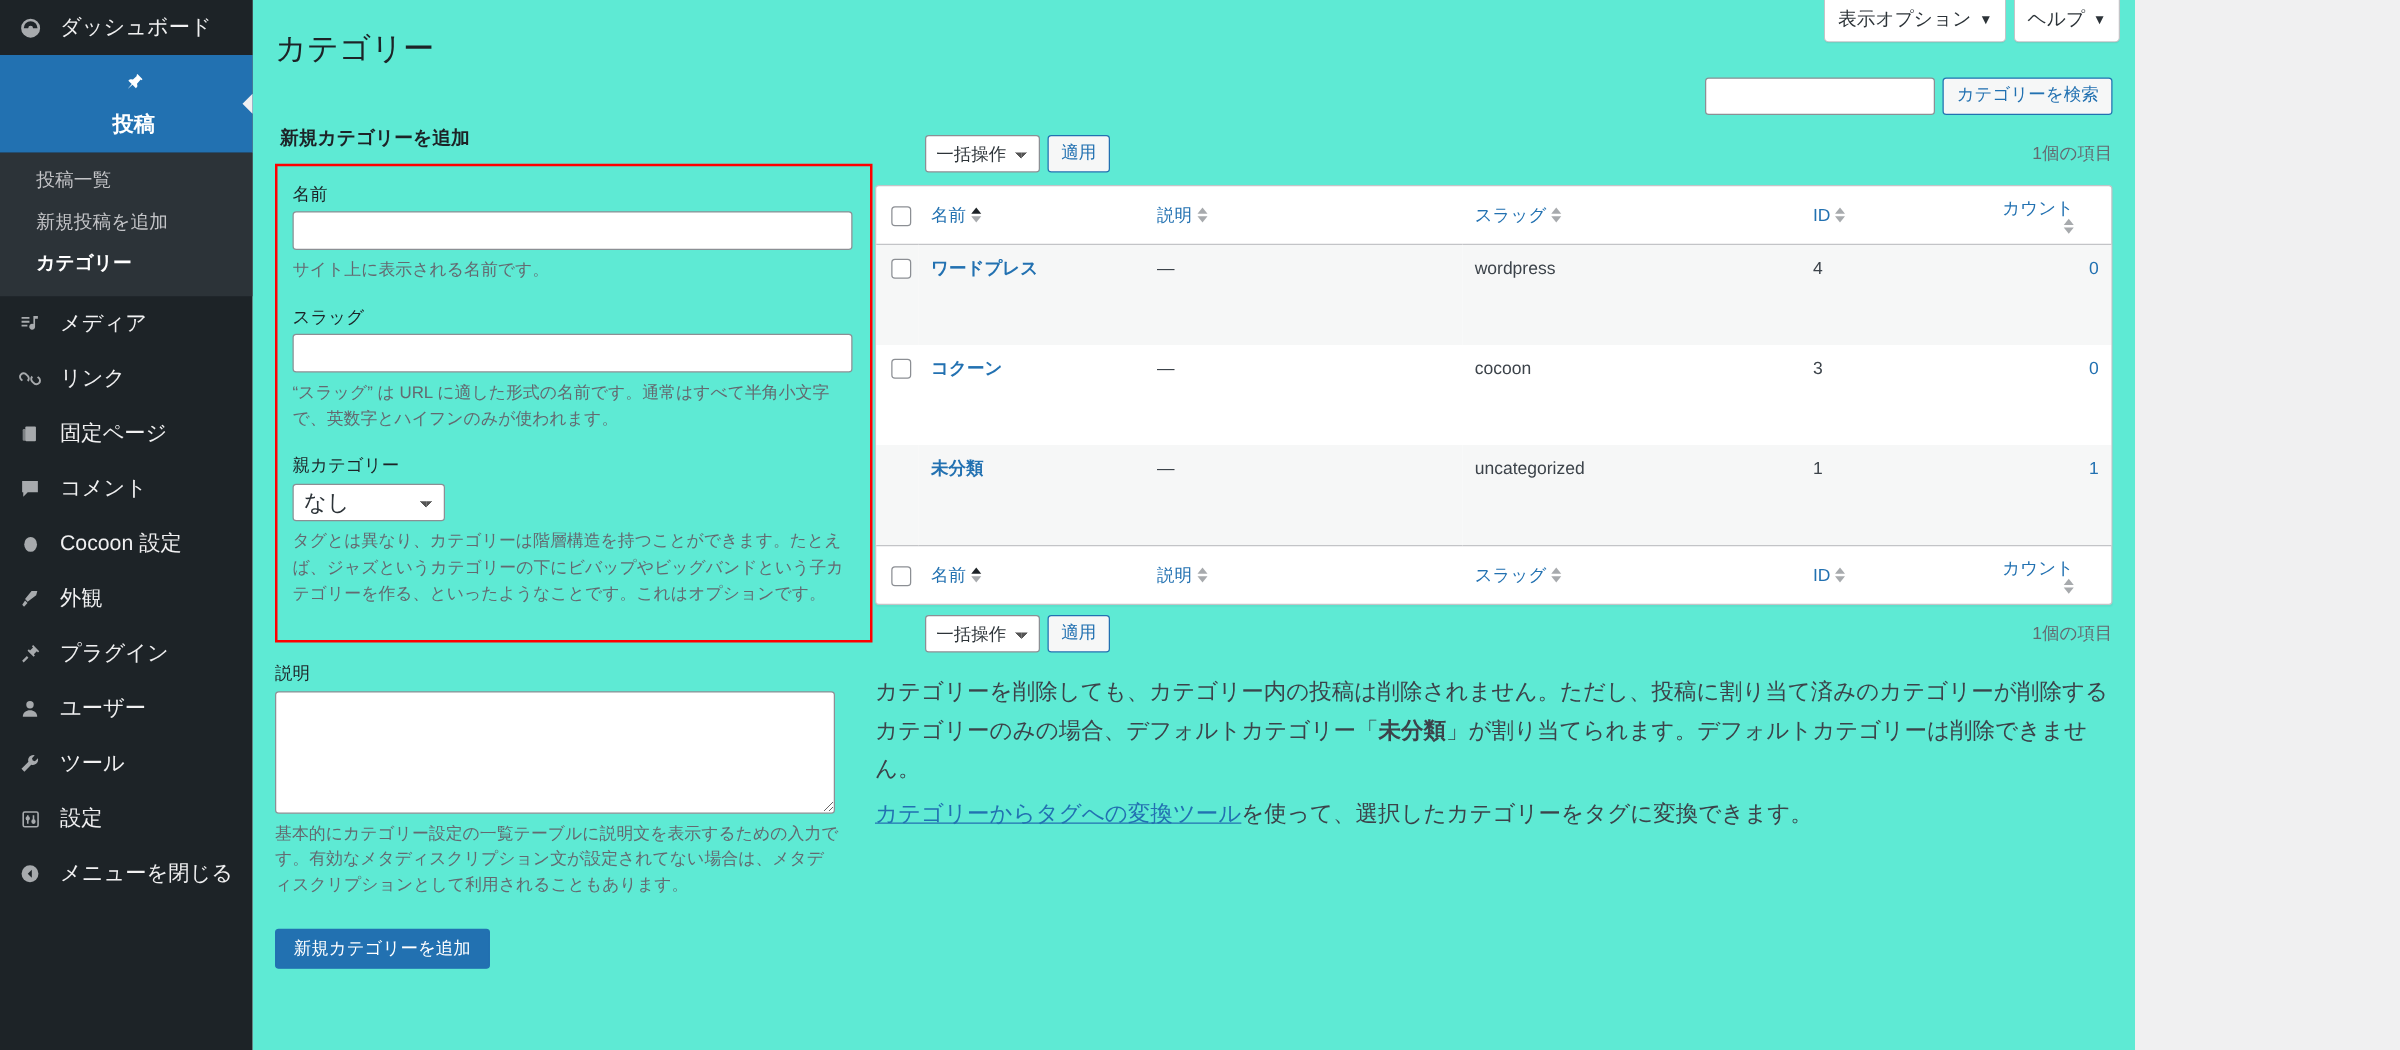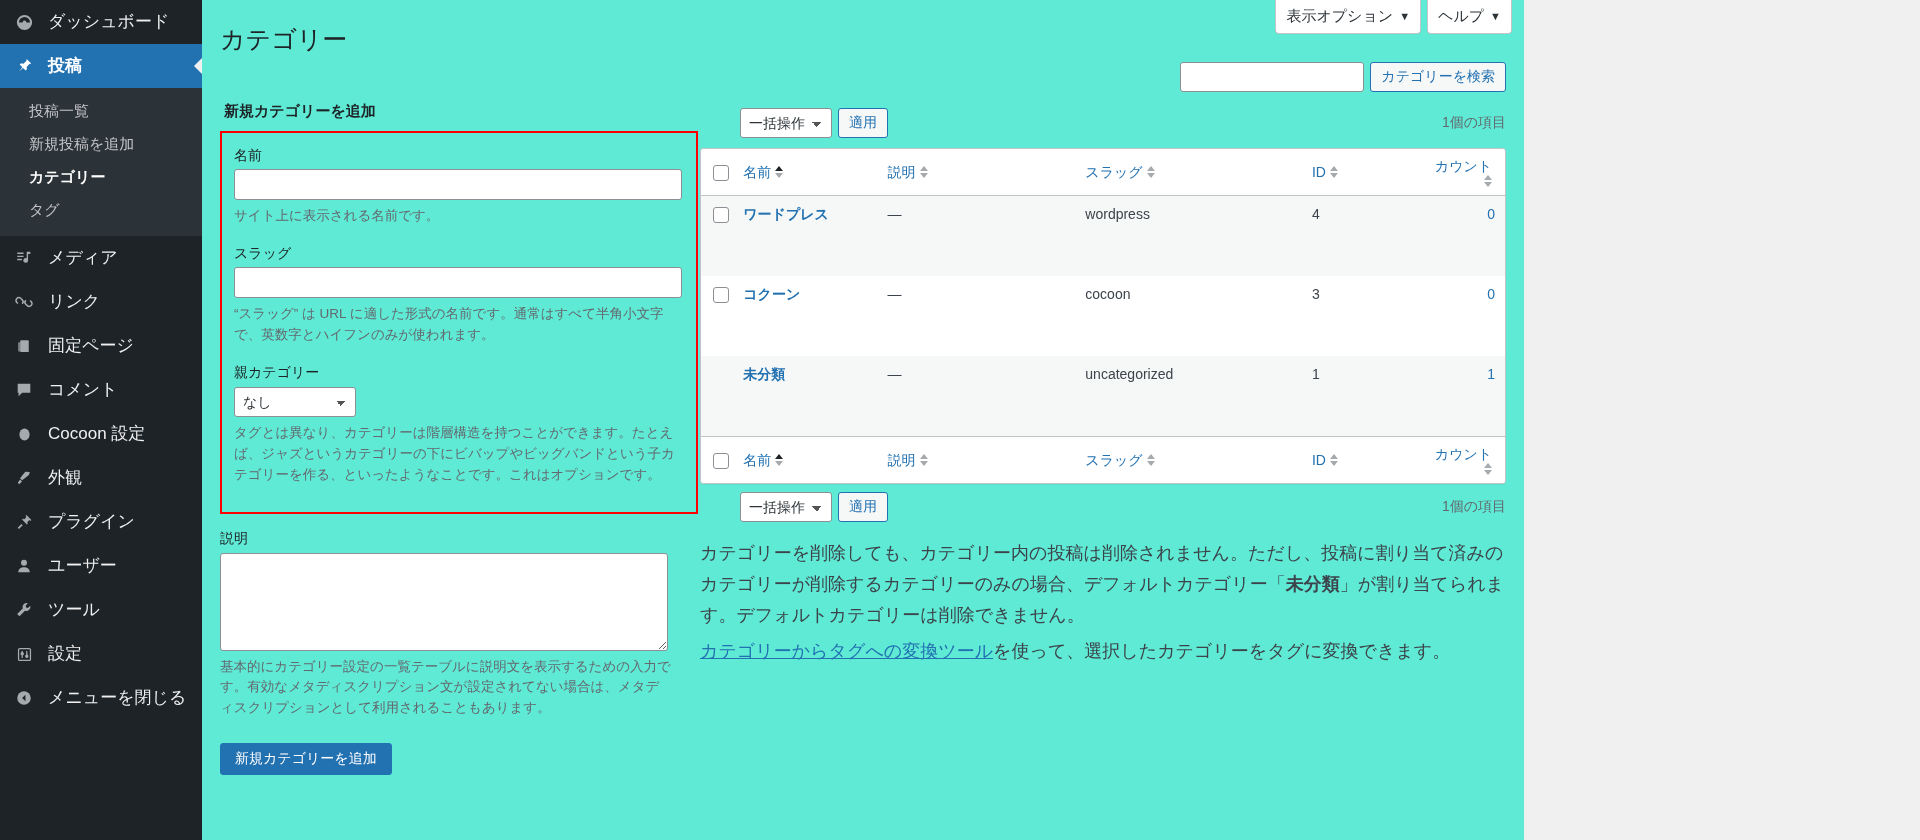--- a/index.html
+++ b/index.html
@@ -5,21 +5,21 @@
   * { box-sizing: border-box; }
   html, body {
     margin: 0; padding: 0;
     width: 1920px; height: 840px;
     overflow: hidden;
     background: #f0f0f1;
     font-family: "Liberation Sans", "DejaVu Sans", sans-serif;
     font-size: 13px;
     color: #3c434a;
   }
-  #app { position: relative; width: 1524px; height: 840px; display: flex; }
+  #app { position: relative; width: 1708px; height: 840px; display: flex; }
 
   
   .adminmenu {
     width: 202px;
     min-width: 202px;
     background: #1d2327;
     color: #f0f0f1;
     padding-top: 0;
     position: relative;
     z-index: 10;
@@ -39,20 +39,21 @@
     width: 24px; min-width: 24px; height: 22px;
     display: flex; align-items: center; justify-content: center;
     color: #a7aaad;
     font-size: 19px;
   }
   .menu-top.dashboard { background: #1d2327; }
   .menu-top.current {
     background: #2271b1;
     color: #fff;
     font-weight: 600;
+    flex-direction: column;
   }
   .menu-top.current .micon { color: #fff; }
   .menu-top.current::after {
     content: "";
     position: absolute;
     right: 0; top: 50%;
     margin-top: -8px;
     border: 8px solid transparent;
     border-right-color: #f0f0f1;
   }
@@ -199,21 +200,21 @@
     color: #646970;
     margin: 6px 0 14px;
     max-width: 452px;
   }
   select.wp-select {
     height: 30px;
     min-width: 122px;
     border: 1px solid #8c8f94;
     border-radius: 3px;
     background: #fff;
-    font-size: 14px;
+    font-size: 18px;
     padding: 0 24px 0 8px;
     color: #2c3338;
     font-family: inherit;
     appearance: none;
     background-image:
       linear-gradient(45deg, transparent 50%, #555 50%),
       linear-gradient(135deg, #555 50%, transparent 50%);
     background-position:
       calc(100% - 14px) 13px,
       calc(100% - 9px) 13px;
@@ -400,21 +401,20 @@
             <path d="M13.3 2.5l-1 1 .6.6-3.6 3.3-1.6-.3a1.8 1.8 0 00-1.7.5l-.8.8 3 3-3.6 4.3 4.3-3.6 3 3 .8-.8c.45-.45.63-1.1.5-1.7l-.3-1.6 3.3-3.6.6.6 1-1-4.5-4.5z"></path>
           </svg>
       </span>
       <span>投稿</span>
     </div>
 
     <div class="submenu">
       <span class="sub-item">投稿一覧</span>
       <span class="sub-item">新規投稿を追加</span>
       <span class="sub-item current">カテゴリー</span>
-      <span class="sub-item">タグ</span>
     </div>
 
     <div class="menu-top">
       <span class="micon">
         <svg width="18" height="18" viewBox="0 0 20 20" fill="#a7aaad">
             <path d="M13 3v7.3a2.6 2.6 0 10 1.5 2.3V5.5h2.5V3H13z"></path>
             <path d="M2.5 4h7v1.6h-7zM2.5 7.4h7V9h-7zM2.5 10.8h5.2v1.6H2.5z"></path>
           </svg>
       </span>
       <span>メディア</span>

